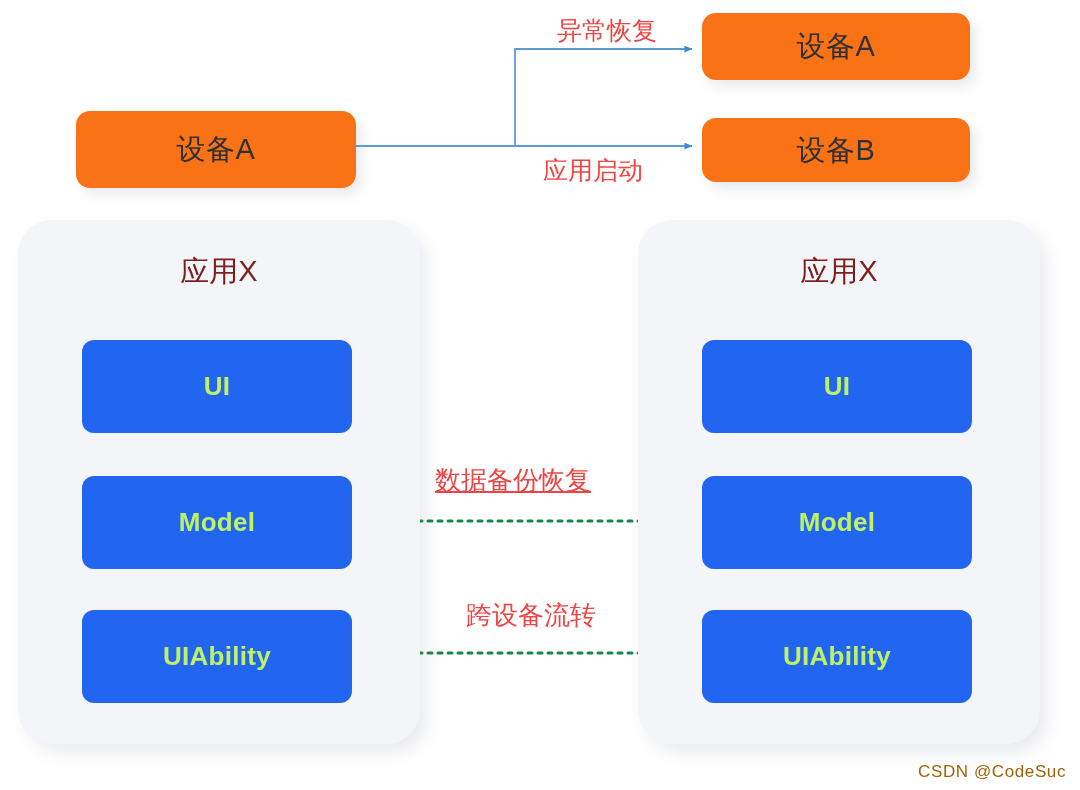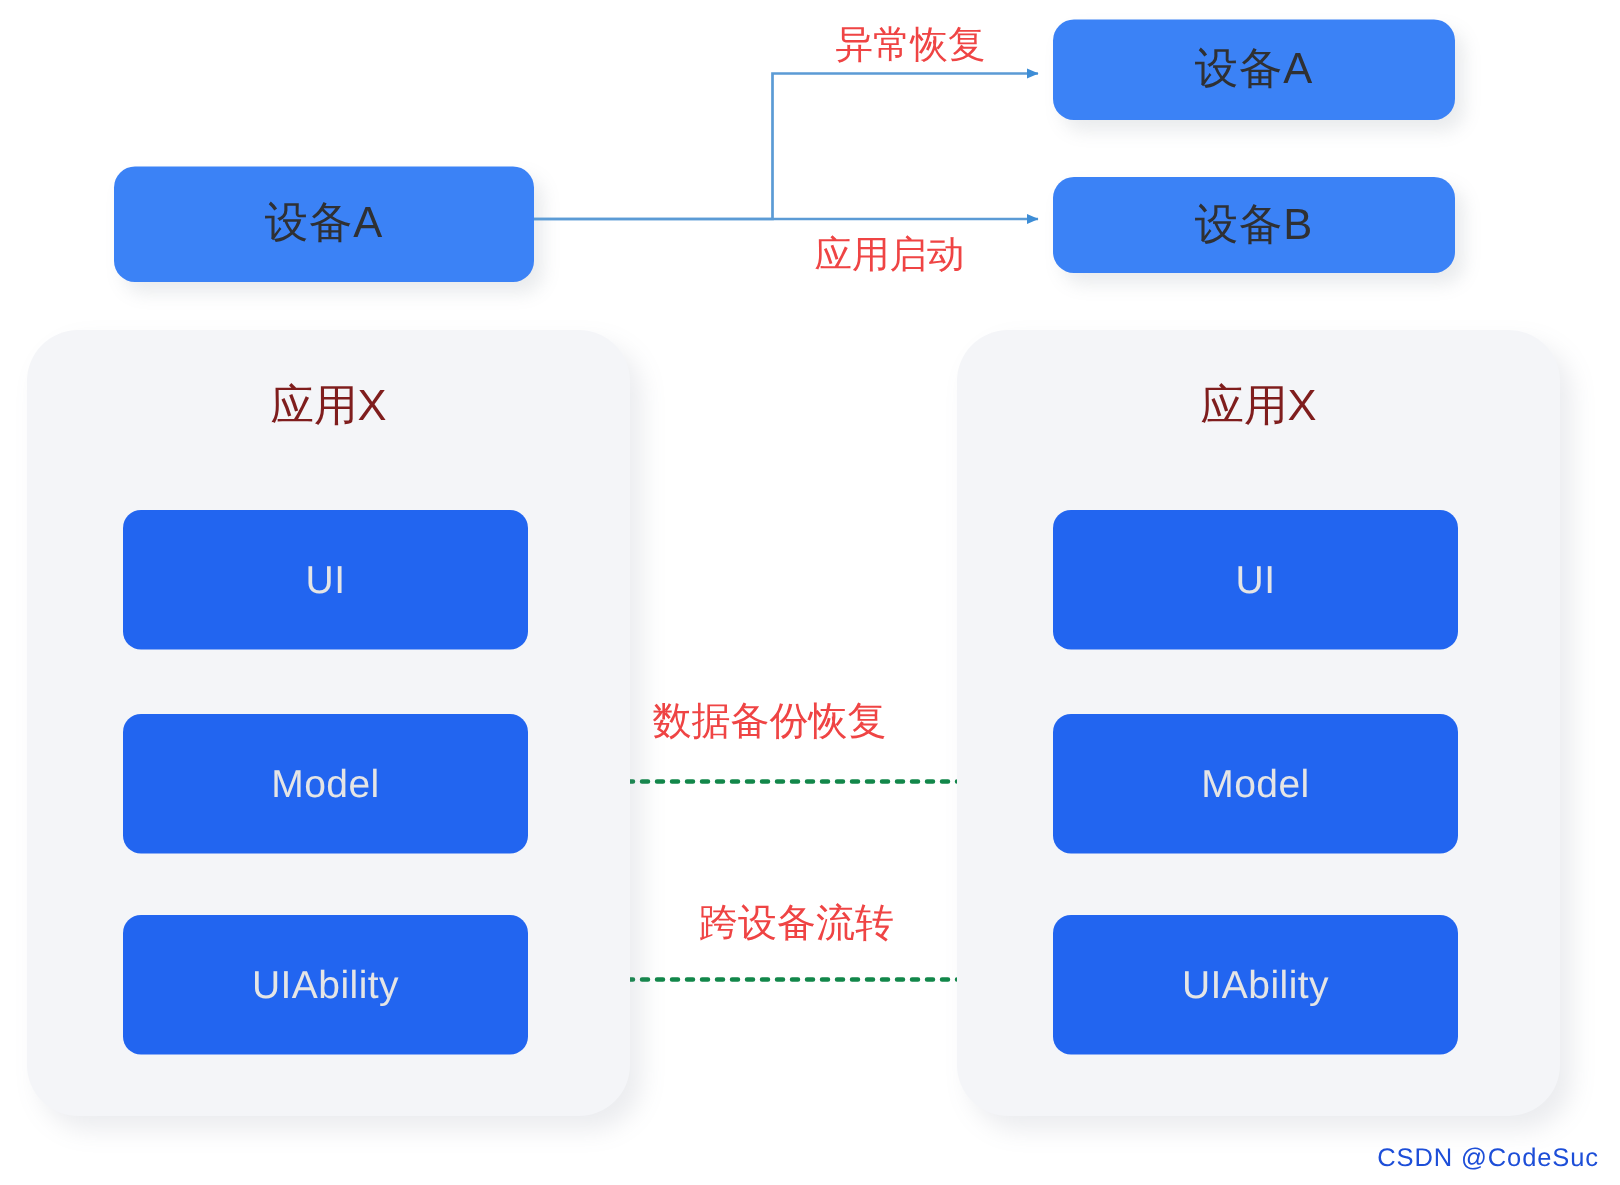--- a/index.html
+++ b/index.html
@@ -12,21 +12,21 @@
     width: 1080px;
     height: 790px;
     background: #ffffff;
     font-family: "Liberation Sans", "DejaVu Sans", sans-serif;
     overflow: hidden;
   }
 
   
   .device-chip {
     position: absolute;
-    background: #3b82f6;
+    background: #f97316;
     border-radius: 14px;
     display: flex;
     align-items: center;
     justify-content: center;
     color: #2f3033;
     box-shadow: 6px 7px 12px rgba(120,128,145,0.16);
   }
   .device-chip span {
     font-size: 29px;
     letter-spacing: 0.5px;
@@ -65,23 +65,24 @@
   .layer-box {
     position: absolute;
     left: 64px;
     width: 270px;
     height: 93px;
     background: #2265f0;
     border-radius: 12px;
     display: flex;
     align-items: center;
     justify-content: center;
-    color: #e5e5e5;
+    color: #bef264;
     font-size: 26px;
     letter-spacing: 0.3px;
+    font-weight: bold;
   }
   .layer-ui       { top: 120px; }
   .layer-model    { top: 256px; }
   .layer-ability  { top: 390px; }
 
   
   #connectors {
     position: absolute;
     left: 0; top: 0;
     width: 1080px;
@@ -92,30 +93,30 @@
   
   .mid-label {
     position: absolute;
     font-size: 25px;
     color: #ef4444;
     white-space: nowrap;
     line-height: 1;
   }
   #lbl-exception  { left: 557px; top: 18px; }
   #lbl-cross      { left: 543px; top: 158px; }
-  #lbl-backup     { left: 435px; top: 467px; font-size: 26px; }
+  #lbl-backup     { left: 435px; top: 467px; font-size: 26px; text-decoration: underline; }
   #lbl-launch     { left: 466px; top: 602px; font-size: 26px; }
 
   
   #watermark {
     position: absolute;
     right: 14px;
     bottom: 8px;
     font-size: 17px;
-    color: #1d4ed8;
+    color: #a16207;
     letter-spacing: 0.6px;
     user-select: none;
   }
 </style>
 </head>
 <body>
 
 <div id="stage">
 
   <div class="device-chip" id="chip-src">

